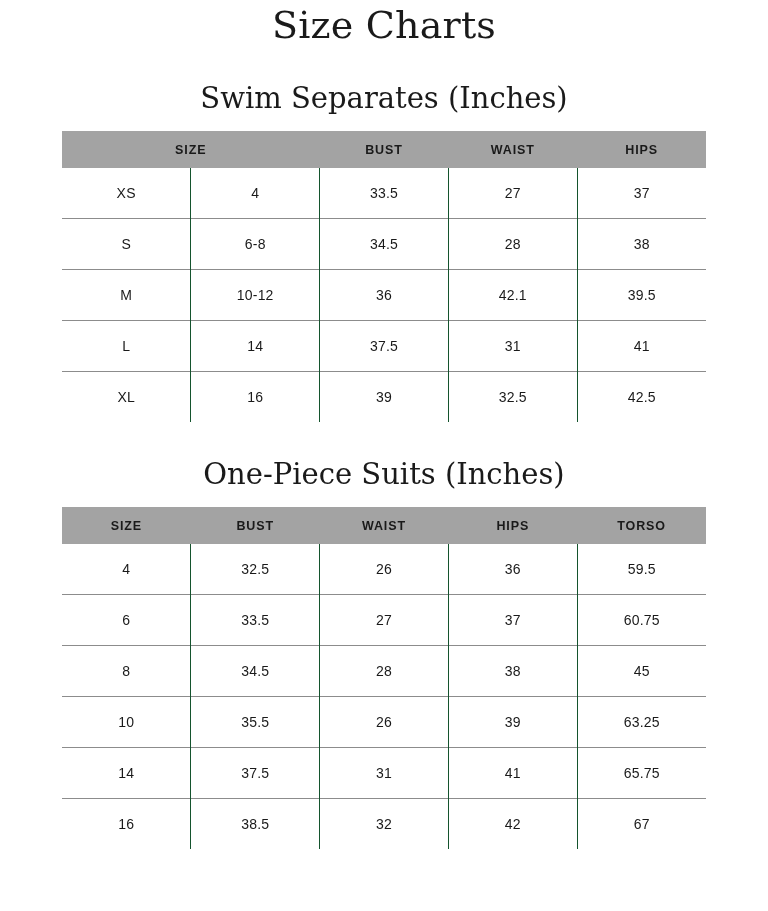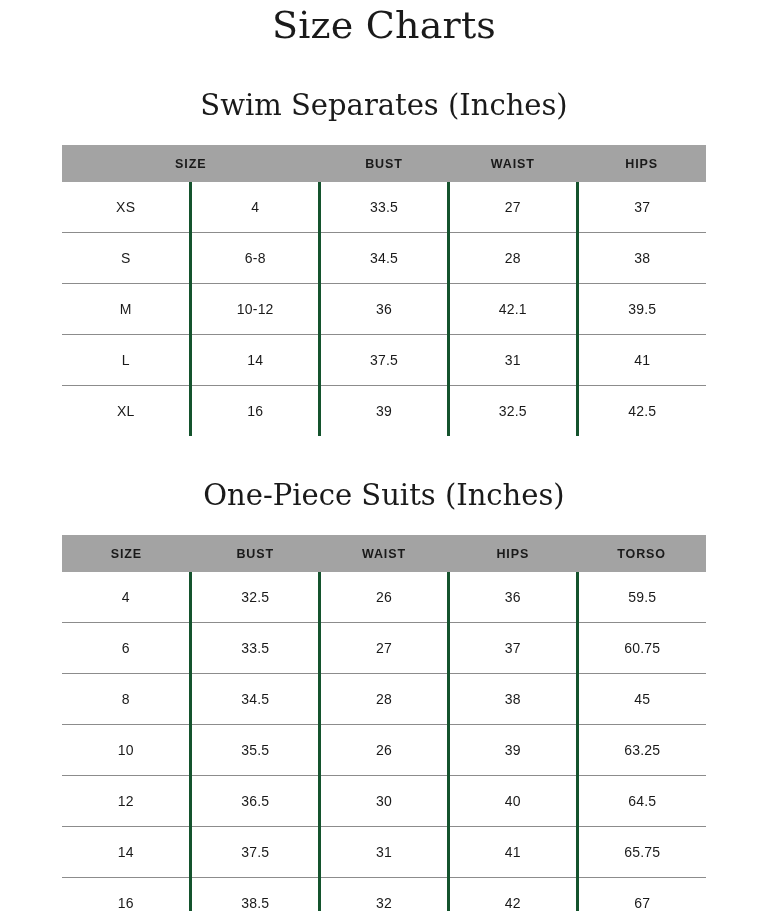--- a/index.html
+++ b/index.html
@@ -47,21 +47,21 @@
   }
 
   
   .section-title {
     font-family: "DejaVu Serif", serif;
     font-weight: 400;
     font-size: 29px;
     line-height: 1;
     text-align: center;
     color: #1a1a1a;
-    margin: 7px;
+    margin: 0;
   }
   .section-1 .section-title { padding-top: 40px; }
   .section-2 .section-title { padding-top: 38px; }
 
   
   .table-wrap {
     width: 644px;
     margin: 0 auto;
     padding-top: 18px;
   }
@@ -87,21 +87,21 @@
   }
 
   table.size-table tbody td {
     height: 50px;
     text-align: center;
     vertical-align: middle;
     font-size: 14px;
     font-weight: 400;
     color: #1a1a1a;
     border-top: 1px solid #8c8c8c;
-    border-right: 3px solid #14532d;
+    border-right: 1px solid #14532d;
     border-left: none;
     border-bottom: none;
     padding: 0;
     letter-spacing: 0.2px;
     background: #ffffff;
   }
   
   table.size-table tbody tr:first-child td {
     border-top: none;
   }
@@ -226,27 +226,20 @@
               <td>45</td>
             </tr>
             <tr>
               <td>10</td>
               <td>35.5</td>
               <td>26</td>
               <td>39</td>
               <td>63.25</td>
             </tr>
             <tr>
-              <td>12</td>
-              <td>36.5</td>
-              <td>30</td>
-              <td>40</td>
-              <td>64.5</td>
-            </tr>
-            <tr>
               <td>14</td>
               <td>37.5</td>
               <td>31</td>
               <td>41</td>
               <td>65.75</td>
             </tr>
             <tr>
               <td>16</td>
               <td>38.5</td>
               <td>32</td>

